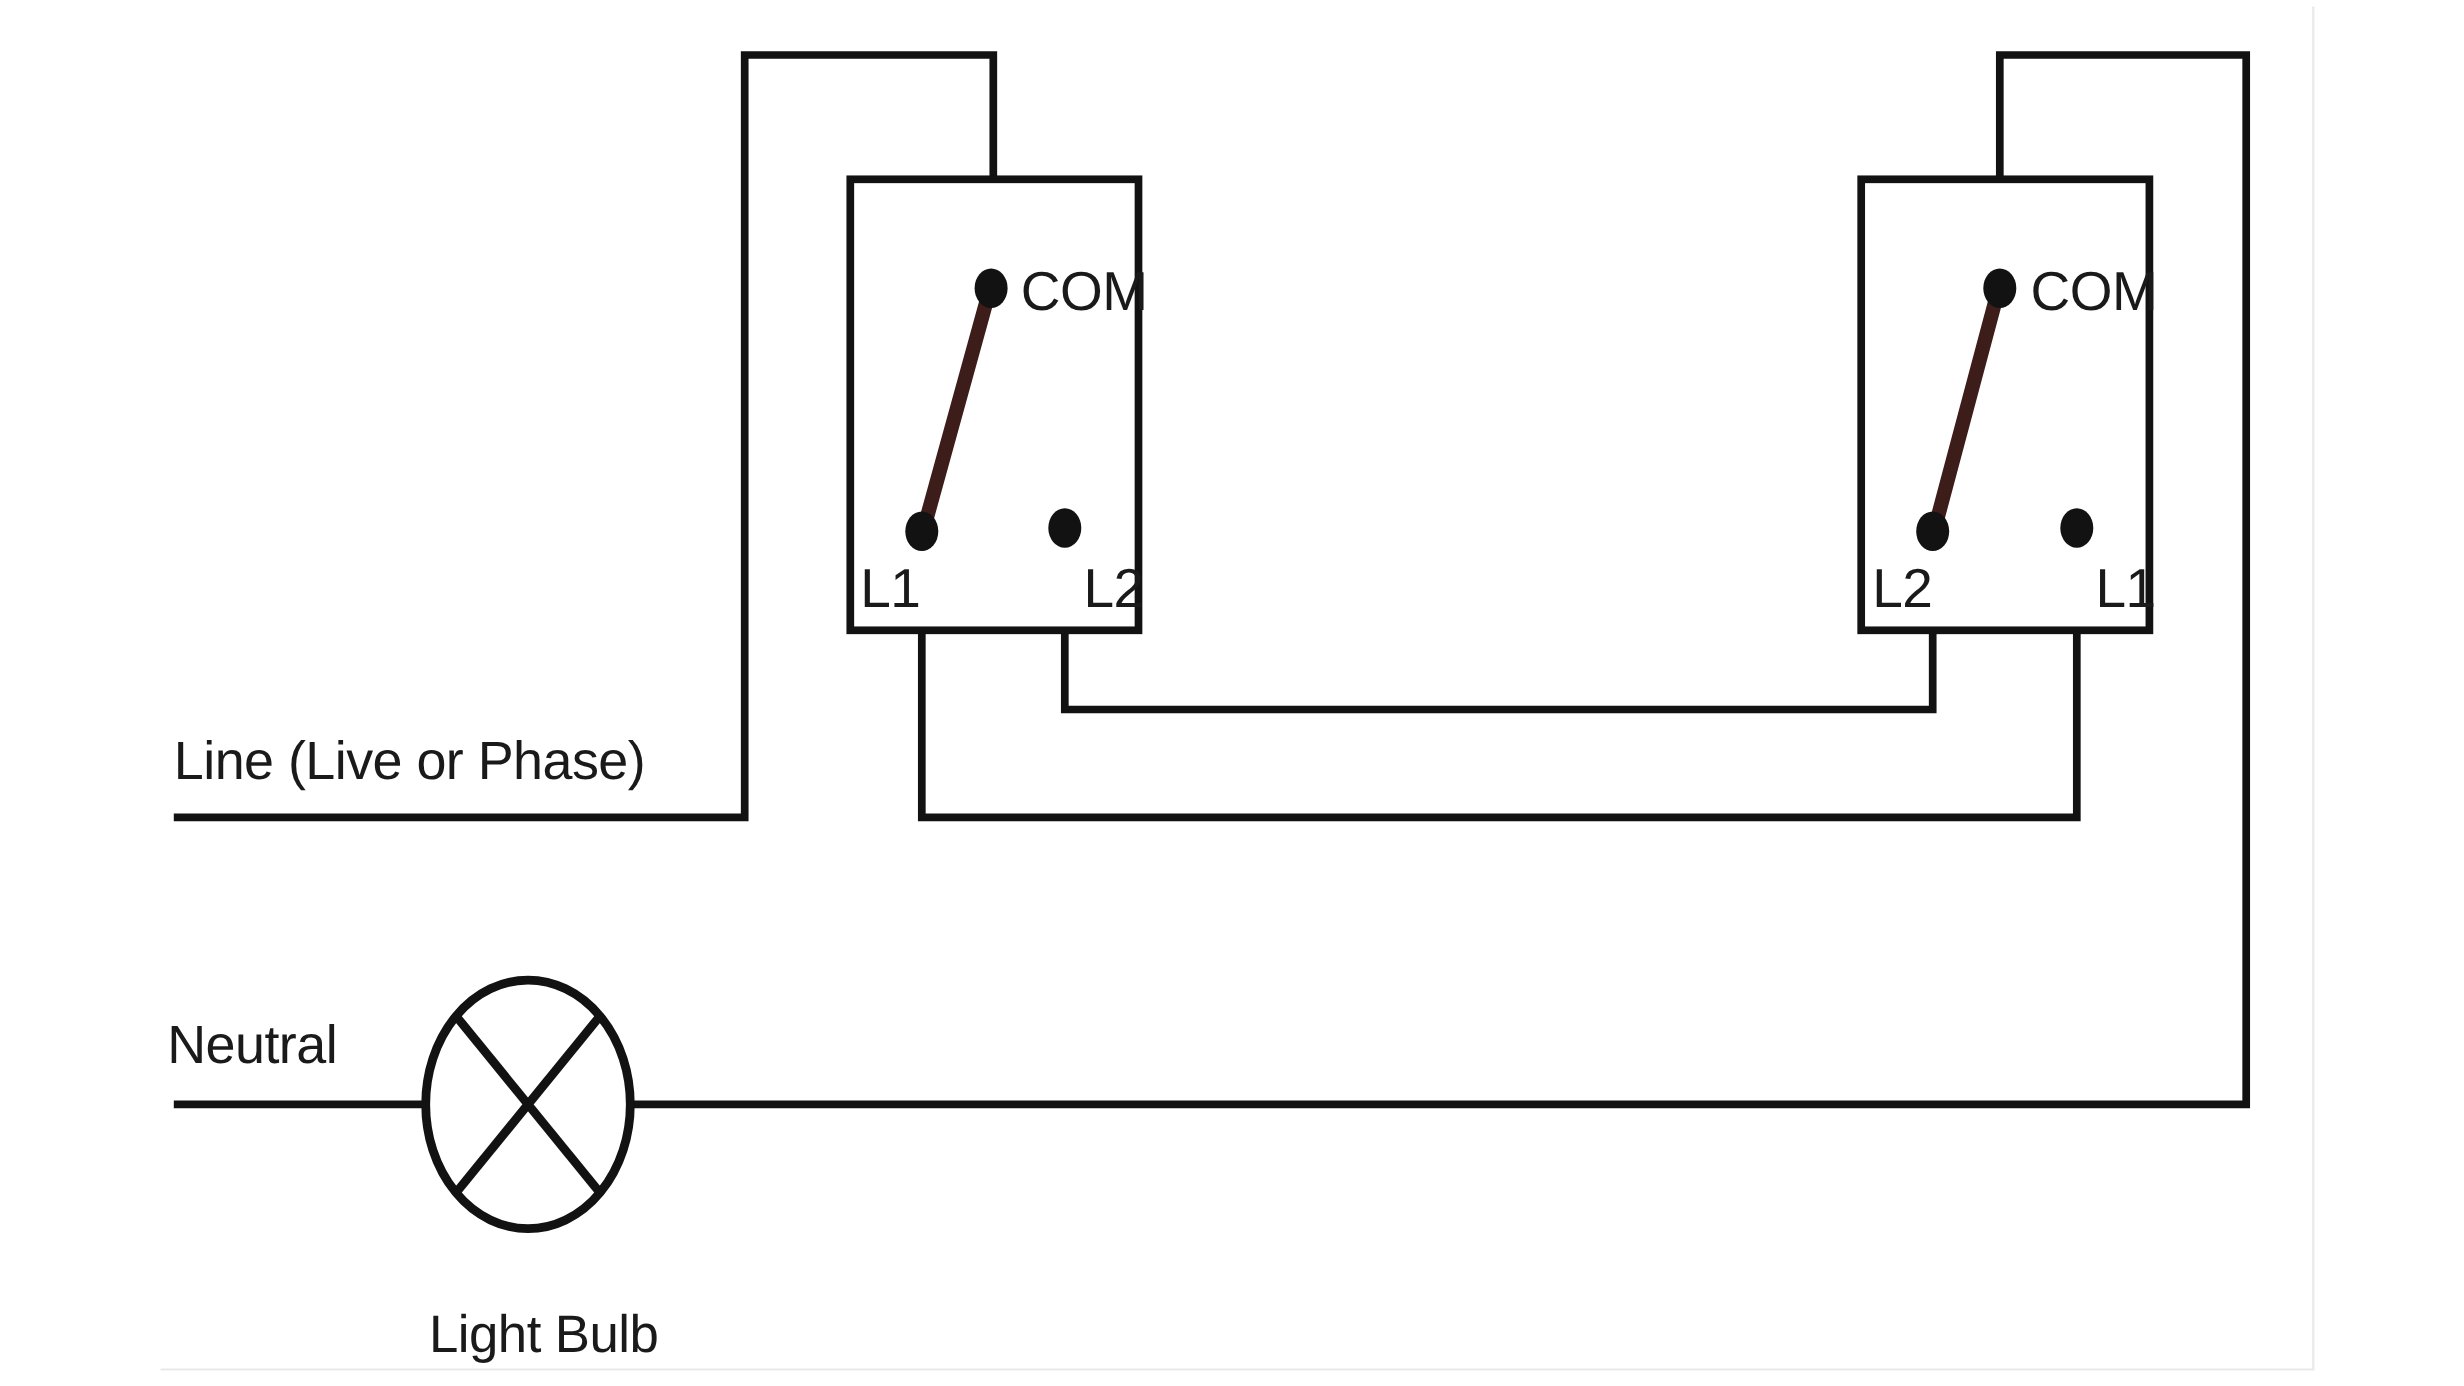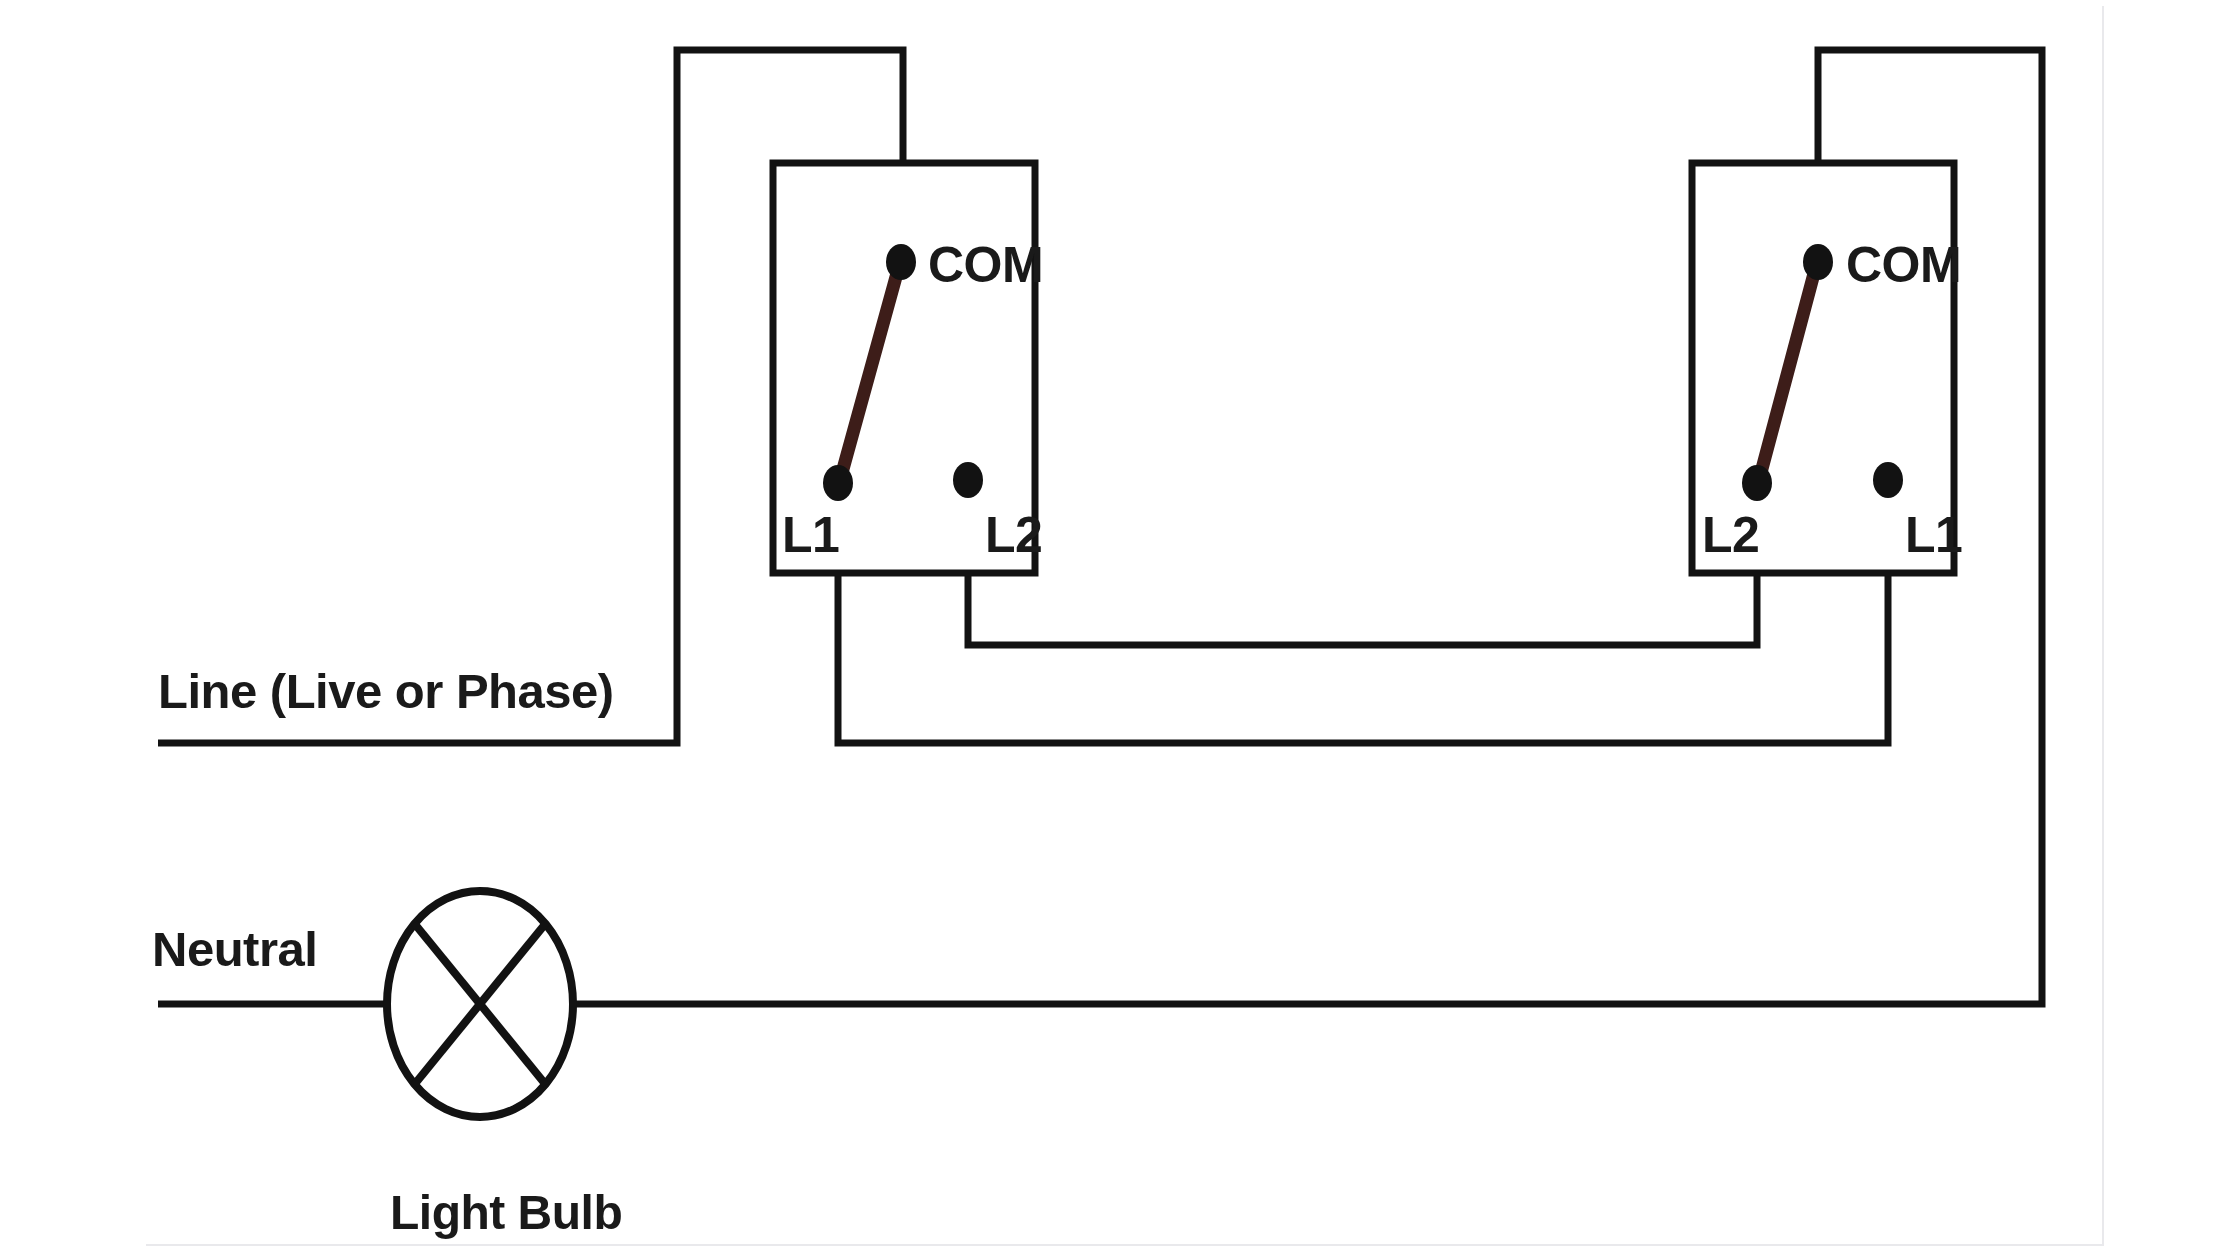--- a/index.html
+++ b/index.html
@@ -10,21 +10,20 @@
   }
   body {
     font-family: "Liberation Sans", "DejaVu Sans", sans-serif;
   }
   #canvas {
     position: relative;
     width: 2240px;
     height: 1260px;
     background: #ffffff;
     overflow: hidden;
-    font-weight: bold;
   }
   #canvas svg {
     position: absolute;
     top: 0;
     left: 0;
     display: block;
   }
   .page-border {
     fill: none;
     stroke: #e9e9ec;

